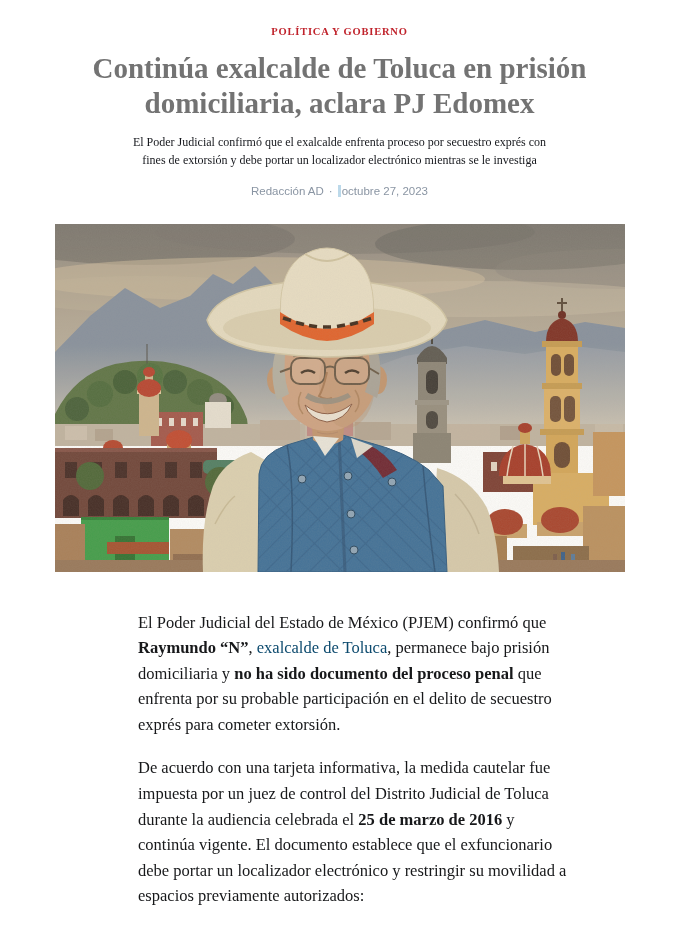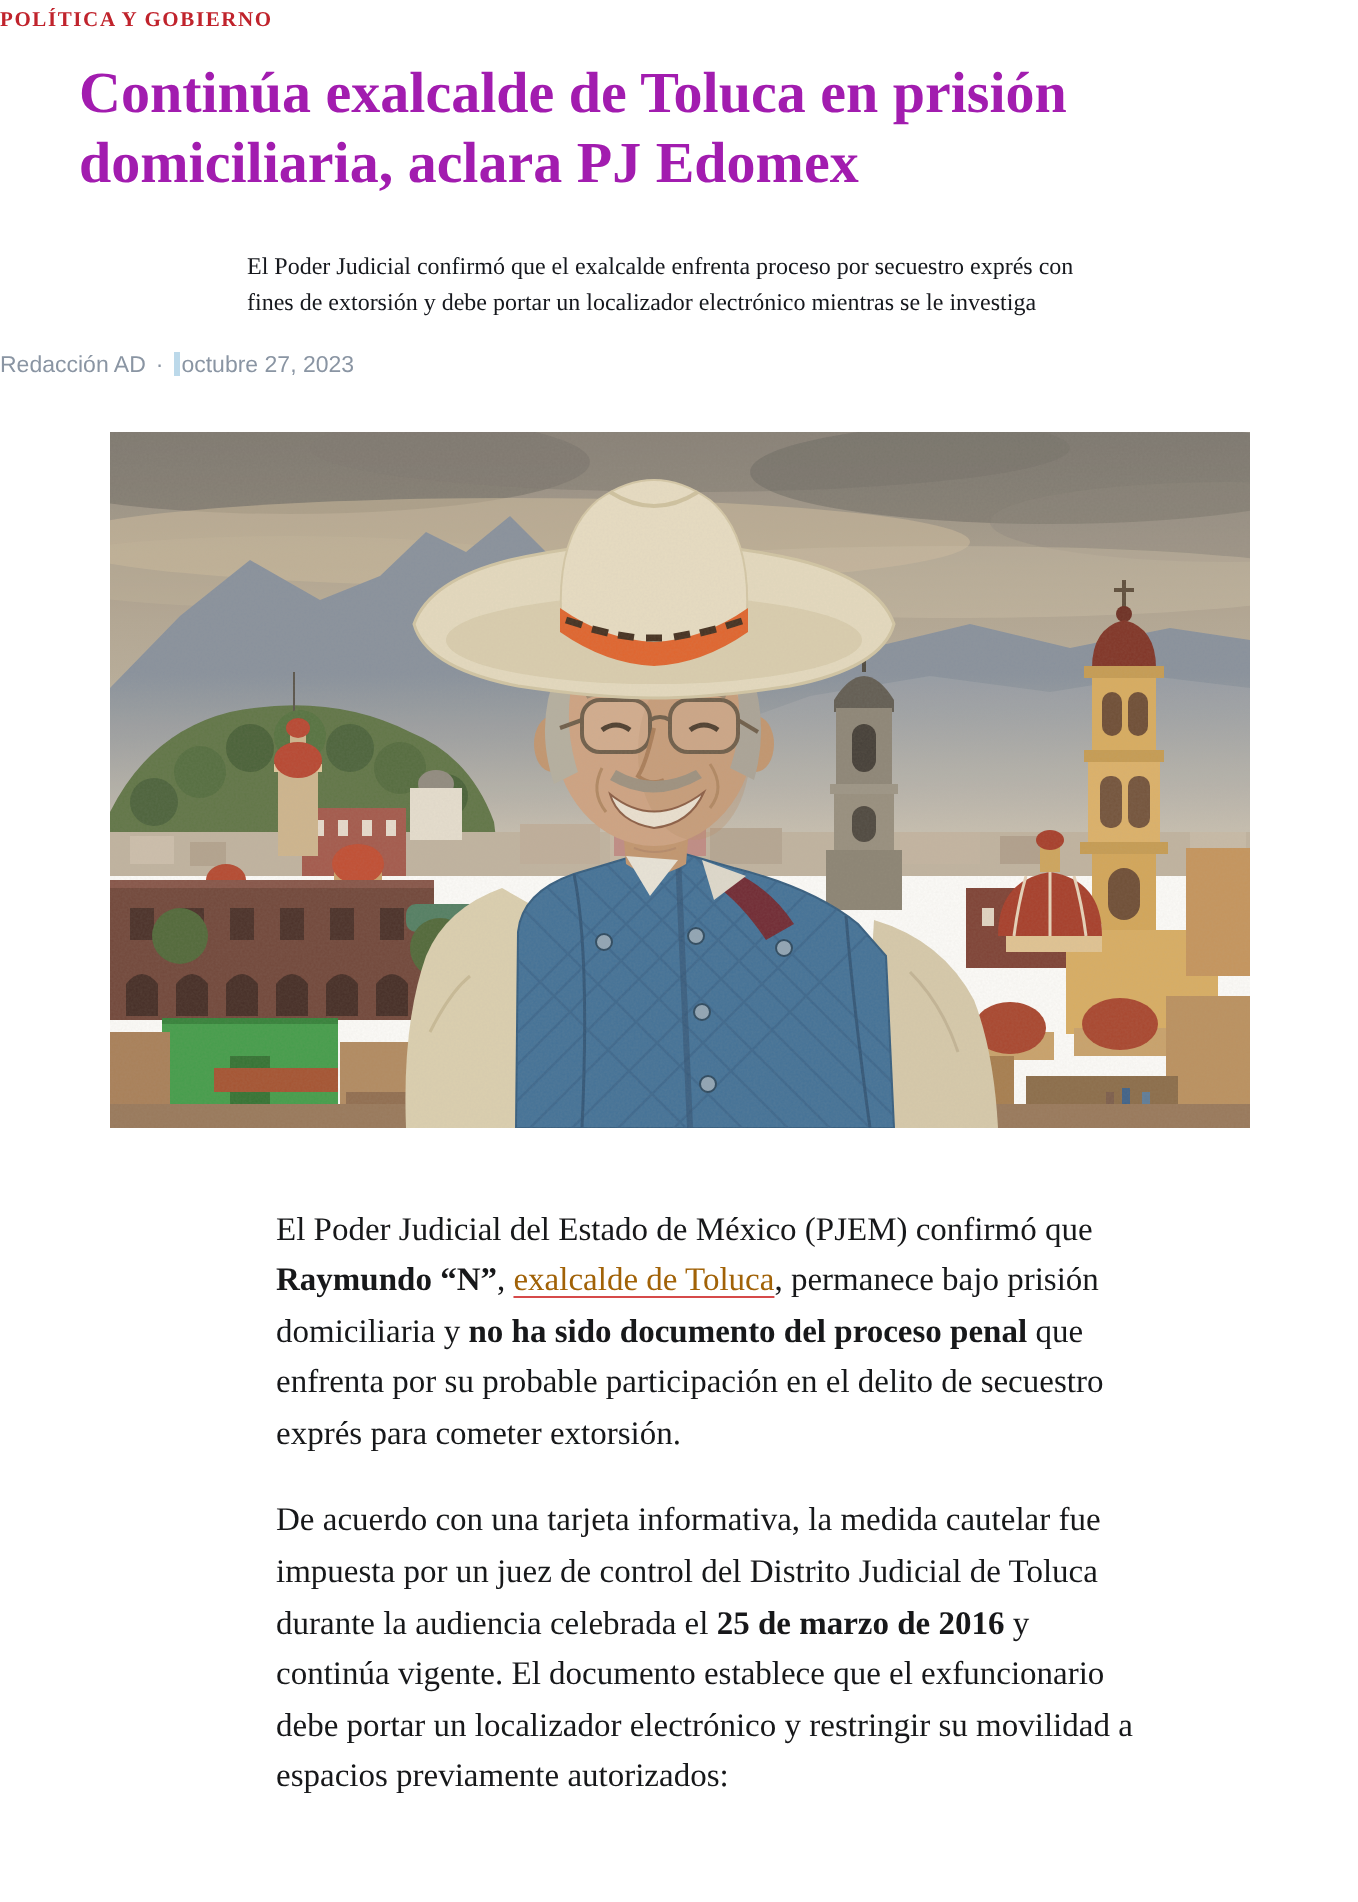--- a/index.html
+++ b/index.html
@@ -1,49 +1,49 @@
 <!DOCTYPE html>
 <html><head>
 <meta charset="utf-8">
 <style>
   html,body{margin:0;padding:0;background:#ffffff;}
   .page{
     width:679px;height:951px;margin:0 auto;background:#ffffff;
     position:relative;overflow:hidden;
     font-family:"Liberation Serif",serif;color:#17181a;
   }
-  header{text-align:left;}
+  header{text-align:center;padding-top:21px;}
   .category{
     display:inline-block;color:#c0232c;font-size:10.5px;font-weight:700;
     letter-spacing:.8px;text-transform:uppercase;text-decoration:none;
     font-family:"Liberation Serif",serif;cursor:pointer;
   }
   h1.headline{
-    font-size:29px;line-height:1.2;color:#a21caf;font-weight:700;
-    width:600px;margin:12px auto 24px;
+    font-size:29px;line-height:1.2;color:#737373;font-weight:700;
+    width:600px;margin:12px auto 12px;
   }
   .subtitle{
     font-size:12px;line-height:1.5;width:432px;margin:4px auto 0;color:#16181d;
   }
   .byline{
     font-family:"Liberation Sans",sans-serif;font-size:11.5px;color:#8a95a3;
     margin-top:16px;
   }
   .byline .dot{margin:0 2px 0 5px;}
   .byline .cursor{
     display:inline-block;width:3px;height:12px;background:#bcd9ea;
     vertical-align:-2px;margin:0 1px 0 3px;
   }
   figure.hero{margin:27px 0 0 55px;width:570px;height:348px;padding:0;}
   figure.hero svg{display:block;}
   main{width:430px;margin:38px 0 0 138px;font-size:16.5px;line-height:1.55;}
   main p{margin:0 0 18px 0;}
   b{font-weight:700;}
   a.body-link{
-    color:#a16207;text-decoration:underline;text-decoration-color:#d64a4a;
+    color:#0c4a6e;text-decoration-color:#d64a4a;
     text-underline-offset:3px;cursor:pointer;
   }
 </style>
 </head>
 <body>
 
 <div class="page">
 
   <header>
     <a class="category">POLÍTICA Y GOBIERNO</a>

